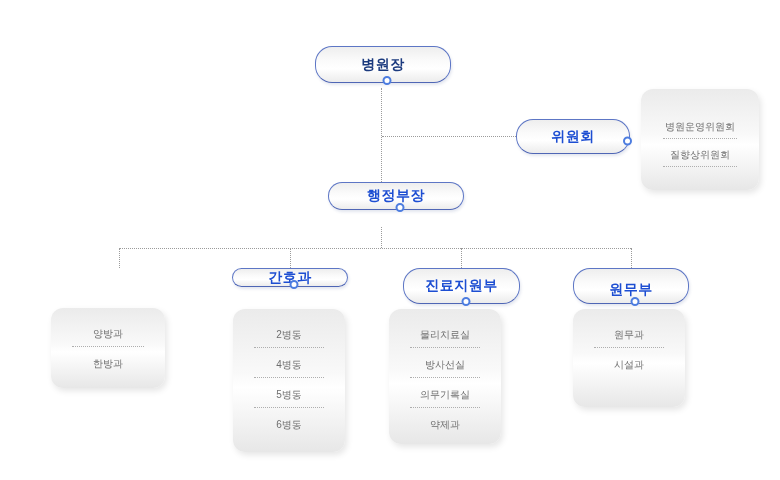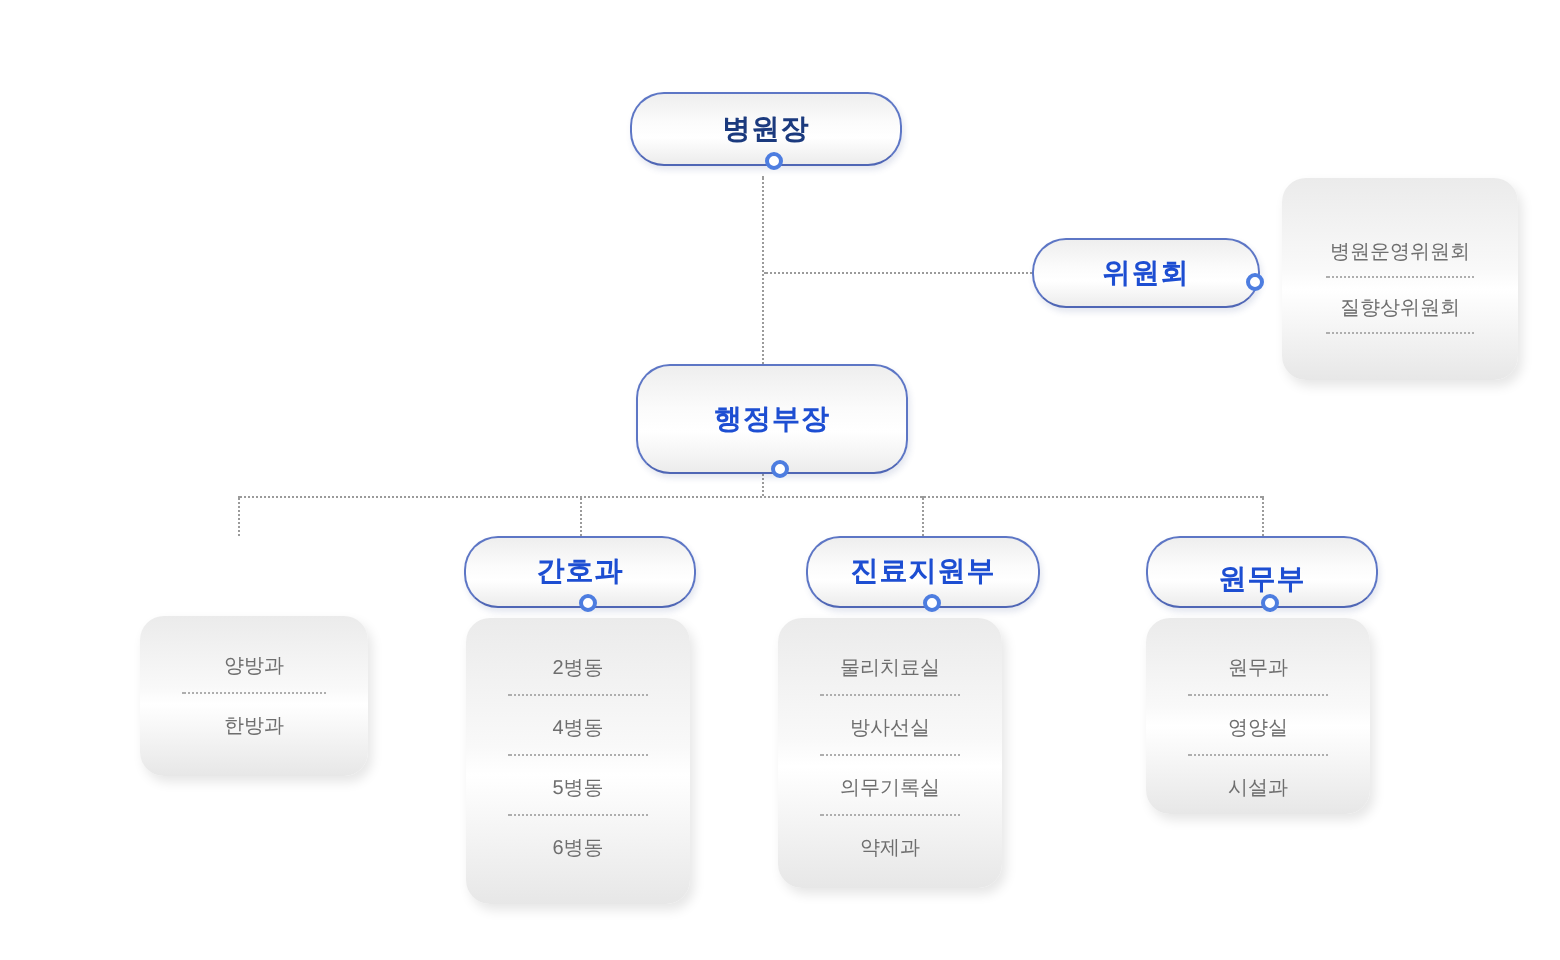--- a/index.html
+++ b/index.html
@@ -108,56 +108,55 @@
   <div class="bnode" style="left:500px; top:103px; width:114px; height:35px;text-align:center;">
     <span>위원회</span>
     <span class="dot dot-right"></span>
   </div>
 
   <div class="glist committee sep-all" style="left:625px; top:73px; width:118px; height:101px;">
     <div class="row">병원운영위원회</div>
     <div class="row">질향상위원회</div>
   </div>
 
-  <div class="bnode" style="left:302px; top:166px; width:136px; height:55px;">
+  <div class="bnode" style="left:312px; top:166px; width:136px; height:28px;">
     <span>행정부장</span>
     <span class="dot dot-bottom"></span>
   </div>
 
-  <div class="bnode" style="left:216px; top:252px; width:116px; height:36px;">
+  <div class="bnode" style="left:216px; top:252px; width:116px; height:19px;">
     <span>간호과</span>
     <span class="dot dot-bottom"></span>
   </div>
   <div class="bnode" style="left:387px; top:252px; width:117px; height:36px;text-align:right;">
     <span>진료지원부</span>
     <span class="dot dot-bottom"></span>
   </div>
   <div class="bnode" style="left:557px; top:252px; width:116px; height:36px;align-items:flex-end;">
     <span>원무부</span>
     <span class="dot dot-bottom"></span>
   </div>
 
-  <div class="glist" style="left:54px; top:292px; width:114px; height:80px;">
+  <div class="glist" style="left:35px; top:292px; width:114px; height:80px;">
     <div class="row">양방과</div>
     <div class="row">한방과</div>
   </div>
 
   <div class="glist" style="left:217px; top:293px; width:112px; height:143px;">
     <div class="row">2병동</div>
     <div class="row">4병동</div>
     <div class="row">5병동</div>
     <div class="row">6병동</div>
   </div>
 
   <div class="glist" style="left:373px; top:293px; width:112px; height:135px;">
     <div class="row">물리치료실</div>
     <div class="row">방사선실</div>
     <div class="row">의무기록실</div>
     <div class="row">약제과</div>
   </div>
 
   <div class="glist" style="left:557px; top:293px; width:112px; height:98px;">
     <div class="row">원무과</div>
-    <div class="row">영양실</div>
     <div class="row">시설과</div>
   </div>
 
 </div>
 
 </body></html>

